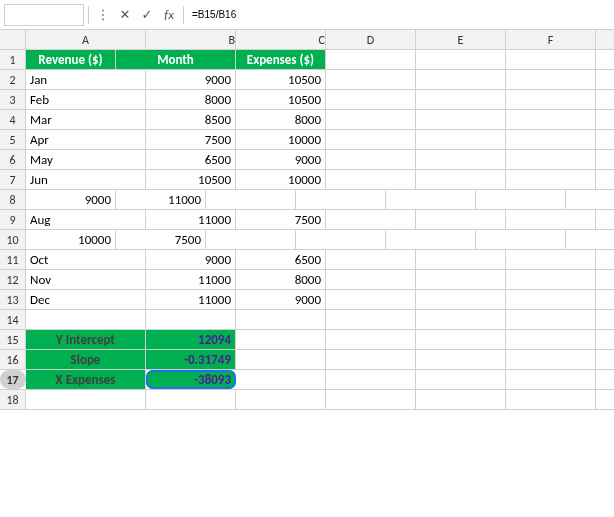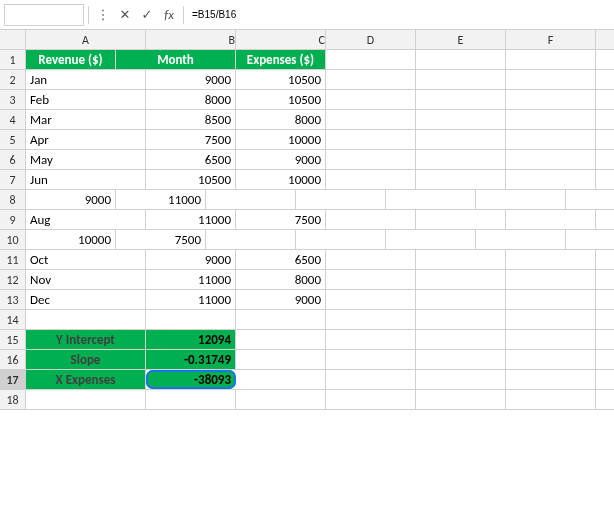--- a/index.html
+++ b/index.html
@@ -134,36 +134,37 @@
 
     
     .label-green {
       background: #00b050;
       color: #404040;
       font-weight: bold;
       justify-content: center;
     }
     .value-green {
       background: #00b050;
-      color: #000000;
+      color: #4c1d95;
       font-weight: bold;
       justify-content: flex-end;
     }
 
     
     .selected-cell {
       outline: 2px solid #1a73e8;
       outline-offset: -2px;
       border-radius: 7px;
     }
 
     
     .row-num-selected {
       background: #d0d0d0;
       font-weight: bold;
+      border-radius: 9px;
     }
   </style>
 </head>
 <body>
 
 <div class="formula-bar">
   <div class="cell-ref-box">
     <span></span>
     <span style="margin-left:4px;font-size:10px;"></span>
   </div>

